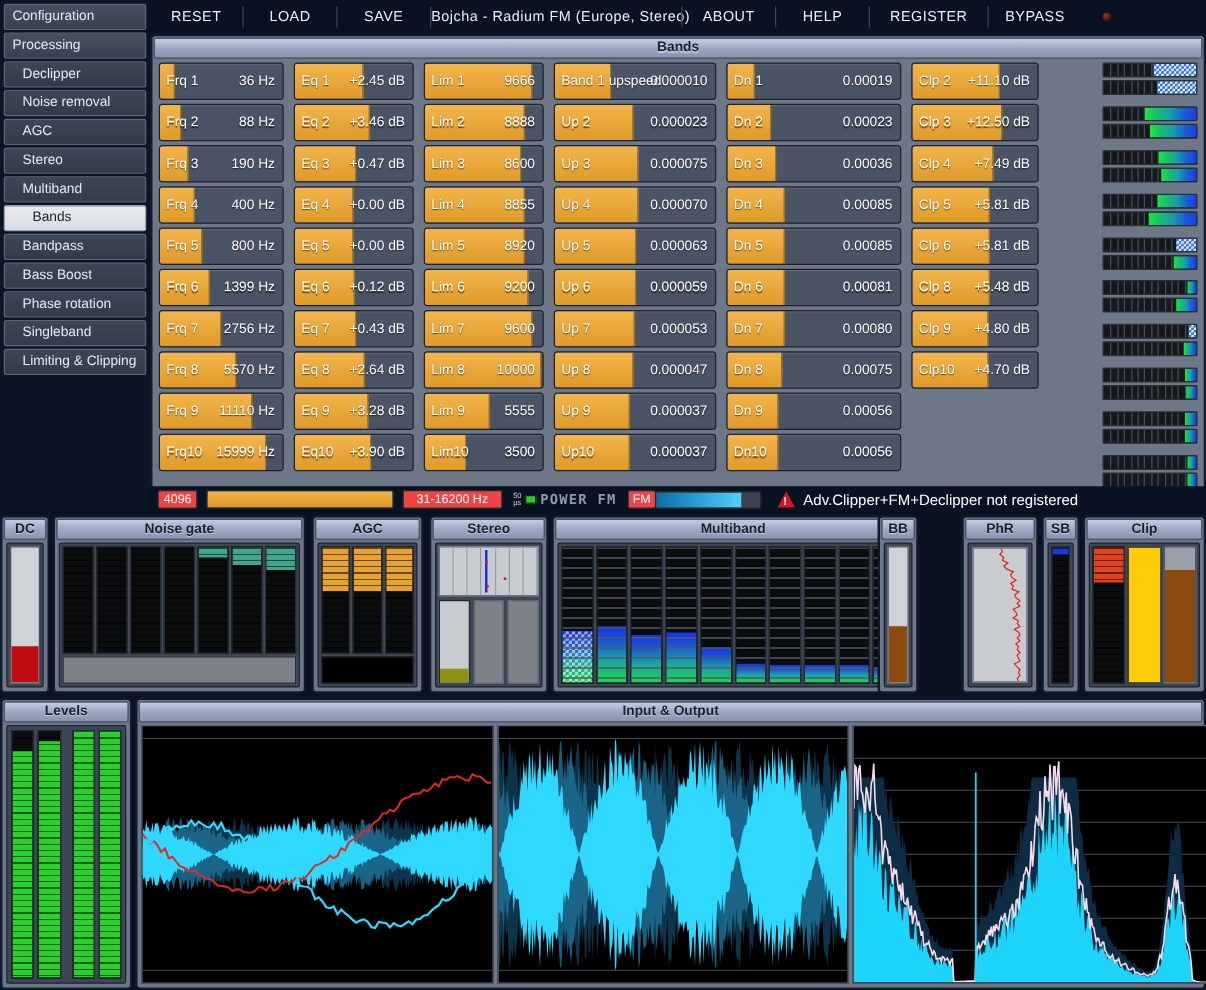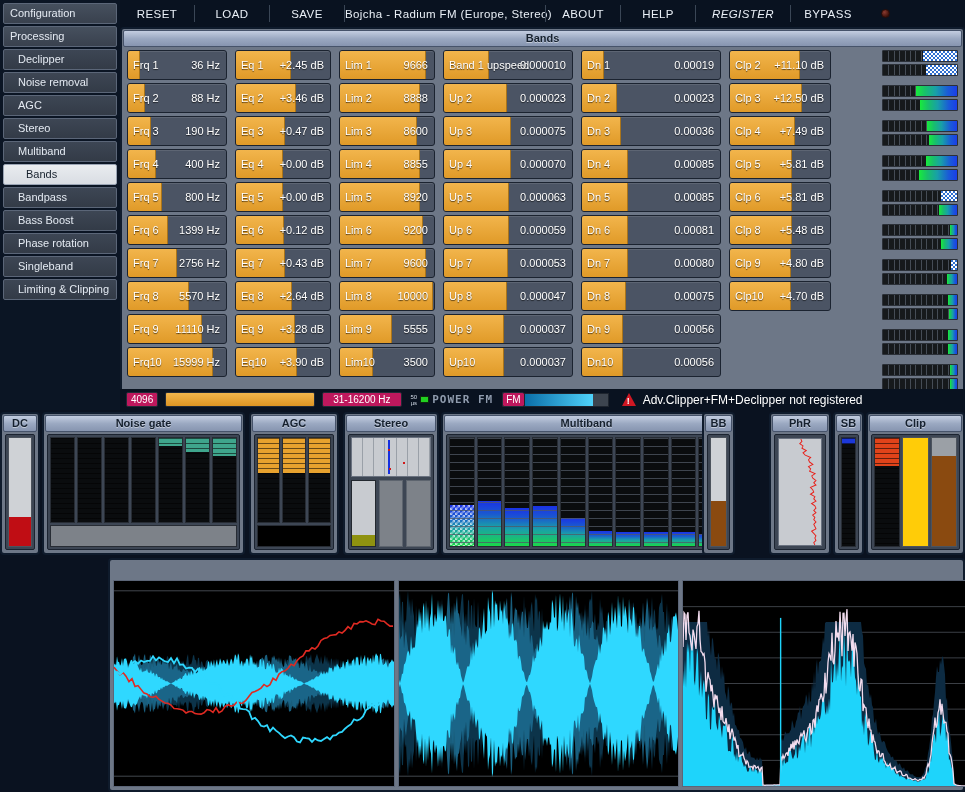--- a/index.html
+++ b/index.html
@@ -63,21 +63,21 @@
   .bmrow { position:relative; height:12px; background:#16191c; border:1px solid #2b3038; border-radius:1px; overflow:hidden; }
   .bmseg { position:absolute; top:0; bottom:0; width:1px; background:#6d7787; opacity:.55; }
   .bmfill { position:absolute; right:0; top:0; bottom:0; }
   .bmcheck { position:absolute; right:0; top:0; bottom:0;
     background-image:linear-gradient(45deg,#fff 25%,transparent 25%,transparent 75%,#fff 75%,#fff),
                      linear-gradient(45deg,#fff 25%,transparent 25%,transparent 75%,#fff 75%,#fff);
     background-size:4px 4px; background-position:0 0,2px 2px; background-color:#2f6fd0; }
 
   
   #statusbar { position:absolute; left:120px; top:389px; width:845px; height:21px; background:#091220; display:flex; align-items:center; padding-left:6px; gap:7px; }
-  .sbox { height:15px; background:#be185d; border:1px solid #222a36; border-radius:2px; display:flex; align-items:center; color:#fff; font-size:10px; }
+  .sbox { height:15px; background:#ef4444; border:1px solid #222a36; border-radius:2px; display:flex; align-items:center; color:#fff; font-size:10px; }
   .sbtrack { position:relative; width:150px; height:15px; background:#3b434f; border:1px solid #222a36; border-radius:2px; overflow:hidden; }
   .sbtrack .f { position:absolute; left:0; top:0; bottom:0; background:linear-gradient(#f2b54c,#dd9523); }
   .logo { display:flex; align-items:center; gap:3px; height:15px; padding:0 2px; }
   .logo-us { font-size:6px; line-height:6px; color:#cfd8e4; text-align:center; }
   .logo-grn { width:9px; height:7px; background:#21d021; border:1px solid #0d2d0d; }
   .logo-txt { font-family:"DejaVu Sans Mono", monospace; font-size:11px; font-weight:bold; color:#8f9bad; letter-spacing:1px; }
   .fmbar { position:relative; width:85px; height:14px; background:#3c444f; border:1px solid #1d242e; overflow:hidden; }
   .fmbar .f { position:absolute; left:0; top:0; bottom:0; background:linear-gradient(90deg,#0b6ea8,#4fd2fb); }
   .warn { color:#fff; font-size:12px; }
   .warn-ico { display:inline-block; width:0; height:0; border-left:7px solid transparent; border-right:7px solid transparent; border-bottom:13px solid #cf1723; position:relative; }
@@ -121,21 +121,21 @@
       <div class="tb-btn" style="width: 74px;">LOAD</div>
       <div class="tb-sep"></div>
       <div class="tb-btn" style="width: 74px;">SAVE</div>
       <div class="tb-sep"></div>
       <div class="tb-btn" style="width: 200px;">Bojcha - Radium FM (Europe, Stereo)</div>
       <div class="tb-sep"></div>
       <div class="tb-btn" style="width: 74px;">ABOUT</div>
       <div class="tb-sep"></div>
       <div class="tb-btn" style="width: 74px;">HELP</div>
       <div class="tb-sep"></div>
-      <div class="tb-btn" style="width: 94px; font-style: italic;">REGISTER</div>
+      <div class="tb-btn" style="width: 94px;">REGISTER</div>
       <div class="tb-sep"></div>
       <div class="tb-btn" style="width: 74px;">BYPASS</div>
       <div class="led" style="margin-left: 16px;"></div>
     </div>
 
   <div class="panel" id="bands">
     <div class="ptitle">Bands</div>
     <div id="bands-grid">
         <div class="bcol" style="width: 100px;">
           <div class="slider">
@@ -1001,22 +1001,44 @@
               </div>
               <div class="vbar" style="background: rgb(155, 160, 166); border: 1px solid rgb(76, 83, 93);">
                 <div class="vfill" style="height: 83%; background: rgb(138, 74, 16);"></div>
               </div>
             </div>
           </div>
         </div>
       </div>
     </div>
 
+  <div class="panel" id="levels" style="left:0;top:558px;width:106px;height:234px">
+    <div class="ptitle">Levels</div>
+    <div class="mbody" id="levelsBody" style="gap:3px;padding:3px">
+        <div class="vbar" style="margin-left: 0px;">
+          <div class="vfill" style="height: 92%; background: rgb(42, 209, 42);"></div>
+          <div class="ticks fine"></div>
+        </div>
+        <div class="vbar" style="margin-left: 0px;">
+          <div class="vfill" style="height: 96%; background: rgb(42, 209, 42);"></div>
+          <div class="ticks fine"></div>
+        </div>
+        <div class="vbar" style="margin-left: 6px;">
+          <div class="vfill" style="height: 100%; background: rgb(42, 209, 42);"></div>
+          <div class="ticks fine"></div>
+        </div>
+        <div class="vbar" style="margin-left: 0px;">
+          <div class="vfill" style="height: 100%; background: rgb(42, 209, 42);"></div>
+          <div class="ticks fine"></div>
+        </div>
+      </div>
+  </div>
 
   <div class="panel" id="scopes" style="left:108px;top:558px;width:857px;height:234px">
+    <div class="ptitle">Input &amp; Output</div>
     <div style="position:absolute;left:3px;right:3px;top:20px;bottom:3px;display:flex;gap:3px" id="scopeWrap">
         <div class="scope" style="width: 282px; flex: 0 0 282px;"><svg width="100%" height="100%" viewBox="0 0 280 209" preserveAspectRatio="none">
             <line x1="0" x2="280" y1="10" y2="10" stroke="rgba(150,160,175,.45)" stroke-width="1"></line>
             <line x1="0" x2="280" y1="104.5" y2="104.5" stroke="rgba(150,160,175,.45)" stroke-width="1"></line>
             <line x1="0" x2="280" y1="199" y2="199" stroke="rgba(150,160,175,.45)" stroke-width="1"></line>
             <path d="M0,104.5 L0,104.5 L1,104.0 L2,103.2 L3,103.0 L4,102.6 L5,101.6 L6,100.8 L7,99.5 L8,100.0 L9,100.9 L10,98.3 L11,98.1 L12,99.0 L13,95.7 L14,96.3 L15,95.5 L16,97.2 L17,96.0 L18,95.7 L19,94.7 L20,93.6 L21,96.0 L22,95.8 L23,89.9 L24,93.2 L25,93.6 L26,93.8 L27,93.5 L28,93.9 L29,85.3 L30,88.8 L31,89.2 L32,86.4 L33,88.9 L34,82.8 L35,85.0 L36,90.3 L37,89.0 L38,84.5 L39,87.3 L40,88.2 L41,79.0 L42,84.6 L43,79.9 L44,77.6 L45,83.3 L46,81.5 L47,80.9 L48,86.7 L49,77.6 L50,81.4 L51,83.4 L52,84.1 L53,76.7 L54,76.9 L55,80.8 L56,84.7 L57,76.4 L58,84.4 L59,82.1 L60,82.9 L61,82.4 L62,82.7 L63,80.4 L64,85.0 L65,76.7 L66,86.6 L67,81.5 L68,84.3 L69,81.4 L70,83.6 L71,85.3 L72,85.2 L73,77.8 L74,74.5 L75,86.9 L76,84.2 L77,85.5 L78,82.1 L79,76.2 L80,75.3 L81,81.0 L82,80.1 L83,86.9 L84,78.2 L85,78.5 L86,88.1 L87,82.7 L88,81.9 L89,85.6 L90,87.5 L91,87.8 L92,81.8 L93,80.7 L94,80.3 L95,88.9 L96,82.3 L97,85.0 L98,88.1 L99,82.5 L100,90.1 L101,86.9 L102,84.0 L103,88.6 L104,87.0 L105,92.3 L106,92.4 L107,86.7 L108,89.6 L109,87.7 L110,90.7 L111,94.3 L112,90.1 L113,93.2 L114,96.5 L115,95.5 L116,95.1 L117,94.7 L118,96.1 L119,97.9 L120,97.8 L121,96.7 L122,96.7 L123,99.6 L124,99.8 L125,98.4 L126,99.7 L127,101.2 L128,101.0 L129,102.3 L130,102.1 L131,103.3 L132,103.8 L133,104.3 L134,104.0 L135,103.4 L136,102.8 L137,102.4 L138,102.3 L139,100.7 L140,101.3 L141,100.4 L142,99.6 L143,98.6 L144,100.0 L145,98.5 L146,99.0 L147,94.8 L148,96.4 L149,98.1 L150,92.8 L151,94.4 L152,93.2 L153,96.3 L154,91.5 L155,95.5 L156,89.9 L157,92.0 L158,94.4 L159,89.1 L160,92.2 L161,94.0 L162,92.1 L163,89.1 L164,83.9 L165,89.9 L166,86.8 L167,87.8 L168,83.1 L169,89.5 L170,86.3 L171,86.9 L172,83.7 L173,80.2 L174,80.8 L175,86.6 L176,83.2 L177,85.7 L178,88.1 L179,78.2 L180,80.1 L181,81.6 L182,82.6 L183,77.5 L184,84.6 L185,83.7 L186,87.8 L187,82.6 L188,84.9 L189,81.5 L190,87.5 L191,86.5 L192,76.2 L193,77.2 L194,81.5 L195,77.6 L196,78.9 L197,74.5 L198,83.9 L199,82.2 L200,85.4 L201,79.9 L202,76.9 L203,74.2 L204,77.7 L205,80.6 L206,84.6 L207,76.4 L208,83.2 L209,85.1 L210,80.5 L211,75.3 L212,83.3 L213,77.0 L214,84.8 L215,79.8 L216,87.4 L217,78.8 L218,80.0 L219,87.6 L220,79.1 L221,88.8 L222,78.6 L223,85.9 L224,78.9 L225,87.6 L226,87.6 L227,80.3 L228,90.1 L229,87.8 L230,87.0 L231,81.9 L232,88.4 L233,88.7 L234,85.7 L235,85.0 L236,83.9 L237,90.3 L238,86.3 L239,93.0 L240,90.9 L241,91.1 L242,87.6 L243,89.1 L244,94.3 L245,94.6 L246,94.1 L247,95.5 L248,94.4 L249,97.0 L250,93.0 L251,96.1 L252,95.2 L253,95.1 L254,96.9 L255,99.2 L256,97.4 L257,98.1 L258,101.0 L259,99.6 L260,100.4 L261,100.5 L262,101.8 L263,102.7 L264,103.2 L265,103.8 L266,104.1 L267,104.3 L268,103.8 L269,103.3 L270,103.1 L271,102.6 L272,101.7 L273,101.3 L274,100.7 L275,100.6 L276,99.5 L277,97.2 L278,99.1 L279,98.6 L280,97.8 L280,111.2 L279,110.4 L278,109.9 L277,111.8 L276,109.5 L275,108.4 L274,108.3 L273,107.7 L272,107.3 L271,106.4 L270,105.9 L269,105.7 L268,105.2 L267,104.7 L266,104.9 L265,105.2 L264,105.8 L263,106.3 L262,107.2 L261,108.5 L260,108.6 L259,109.4 L258,108.0 L257,110.9 L256,111.6 L255,109.8 L254,112.1 L253,113.9 L252,113.8 L251,112.9 L250,116.0 L249,112.0 L248,114.6 L247,113.5 L246,114.9 L245,114.4 L244,114.7 L243,119.9 L242,121.4 L241,117.9 L240,118.1 L239,116.0 L238,122.7 L237,118.7 L236,125.1 L235,124.0 L234,123.3 L233,120.3 L232,120.6 L231,127.1 L230,122.0 L229,121.2 L228,118.9 L227,128.7 L226,121.4 L225,121.4 L224,130.1 L223,123.1 L222,130.4 L221,120.2 L220,129.9 L219,121.4 L218,129.0 L217,130.2 L216,121.6 L215,129.2 L214,124.2 L213,132.0 L212,125.7 L211,133.7 L210,128.5 L209,123.9 L208,125.8 L207,132.6 L206,124.4 L205,128.4 L204,131.3 L203,134.8 L202,132.1 L201,129.1 L200,123.6 L199,126.8 L198,125.1 L197,134.5 L196,130.1 L195,131.4 L194,127.5 L193,131.8 L192,132.8 L191,122.5 L190,121.5 L189,127.5 L188,124.1 L187,126.4 L186,121.2 L185,125.3 L184,124.4 L183,131.5 L182,126.4 L181,127.4 L180,128.9 L179,130.8 L178,120.9 L177,123.3 L176,125.8 L175,122.4 L174,128.2 L173,128.8 L172,125.3 L171,122.1 L170,122.7 L169,119.5 L168,125.9 L167,121.2 L166,122.2 L165,119.1 L164,125.1 L163,119.9 L162,116.9 L161,115.0 L160,116.8 L159,119.9 L158,114.6 L157,117.0 L156,119.1 L155,113.5 L154,117.5 L153,112.7 L152,115.8 L151,114.6 L150,116.2 L149,110.9 L148,112.6 L147,114.2 L146,110.0 L145,110.5 L144,109.0 L143,110.4 L142,109.4 L141,108.6 L140,107.7 L139,108.3 L138,106.7 L137,106.6 L136,106.2 L135,105.6 L134,105.0 L133,104.7 L132,105.2 L131,105.7 L130,106.9 L129,106.7 L128,108.0 L127,107.8 L126,109.3 L125,110.6 L124,109.2 L123,109.4 L122,112.3 L121,112.3 L120,111.2 L119,111.1 L118,112.9 L117,114.3 L116,113.9 L115,113.5 L114,112.5 L113,115.8 L112,118.9 L111,114.7 L110,118.3 L109,121.3 L108,119.4 L107,122.3 L106,116.6 L105,116.7 L104,122.0 L103,120.4 L102,125.0 L101,122.1 L100,118.9 L99,126.5 L98,120.9 L97,124.0 L96,126.7 L95,120.1 L94,128.7 L93,128.3 L92,127.2 L91,121.2 L90,121.5 L89,123.4 L88,127.1 L87,126.3 L86,120.9 L85,130.5 L84,130.8 L83,122.1 L82,128.9 L81,128.0 L80,133.7 L79,132.8 L78,126.9 L77,123.5 L76,124.8 L75,122.1 L74,134.5 L73,131.2 L72,123.8 L71,123.7 L70,125.4 L69,127.6 L68,124.7 L67,127.5 L66,122.4 L65,132.3 L64,124.0 L63,128.6 L62,126.3 L61,126.6 L60,126.1 L59,126.9 L58,124.6 L57,132.6 L56,124.3 L55,128.2 L54,132.1 L53,132.3 L52,124.9 L51,125.6 L50,127.6 L49,131.4 L48,122.3 L47,128.1 L46,127.5 L45,125.7 L44,131.4 L43,129.1 L42,124.4 L41,130.0 L40,120.8 L39,121.7 L38,124.5 L37,120.0 L36,118.7 L35,124.0 L34,126.2 L33,120.1 L32,122.6 L31,119.8 L30,120.2 L29,123.7 L28,115.1 L27,115.5 L26,115.2 L25,115.4 L24,115.8 L23,119.1 L22,113.2 L21,113.0 L20,115.4 L19,114.3 L18,113.3 L17,113.0 L16,111.8 L15,113.5 L14,112.7 L13,113.3 L12,110.0 L11,110.9 L10,110.7 L9,108.1 L8,109.0 L7,109.5 L6,108.2 L5,107.4 L4,106.4 L3,106.0 L2,105.8 L1,105.0 L0,104.5 Z" fill="#0e3d57" opacity="0.85"></path>
             <path d="M0,104.5 L0,88.4 L1,82.3 L2,88.9 L3,85.6 L4,88.0 L5,83.7 L6,86.9 L7,89.2 L8,82.5 L9,86.0 L10,79.8 L11,86.0 L12,83.4 L13,83.2 L14,86.9 L15,83.5 L16,87.4 L17,83.7 L18,87.1 L19,77.6 L20,76.5 L21,73.9 L22,83.4 L23,84.9 L24,80.2 L25,75.2 L26,81.8 L27,85.1 L28,86.0 L29,83.7 L30,76.5 L31,74.5 L32,83.3 L33,79.1 L34,83.0 L35,84.1 L36,75.3 L37,77.0 L38,85.0 L39,75.3 L40,78.1 L41,78.5 L42,86.7 L43,85.8 L44,78.1 L45,84.8 L46,81.0 L47,86.0 L48,84.4 L49,78.6 L50,84.6 L51,82.5 L52,84.8 L53,83.8 L54,82.3 L55,90.2 L56,85.9 L57,81.9 L58,89.2 L59,90.8 L60,87.2 L61,87.4 L62,86.5 L63,84.3 L64,91.7 L65,89.4 L66,91.7 L67,92.5 L68,92.9 L69,89.7 L70,89.9 L71,91.5 L72,91.4 L73,90.3 L74,91.5 L75,95.2 L76,92.0 L77,93.3 L78,94.9 L79,97.5 L80,97.3 L81,98.7 L82,96.4 L83,96.8 L84,98.8 L85,99.9 L86,100.0 L87,99.1 L88,100.3 L89,101.3 L90,102.3 L91,102.0 L92,103.0 L93,103.3 L94,103.7 L95,104.4 L96,104.0 L97,103.2 L98,103.3 L99,102.4 L100,101.9 L101,101.4 L102,101.1 L103,99.1 L104,100.3 L105,100.4 L106,98.9 L107,98.0 L108,97.5 L109,95.2 L110,97.1 L111,96.8 L112,95.0 L113,93.8 L114,95.6 L115,91.2 L116,91.1 L117,89.4 L118,94.6 L119,90.9 L120,94.6 L121,87.8 L122,86.2 L123,93.6 L124,92.3 L125,85.0 L126,85.0 L127,83.9 L128,91.4 L129,88.3 L130,90.3 L131,85.8 L132,82.8 L133,80.2 L134,80.1 L135,90.5 L136,88.6 L137,84.6 L138,89.1 L139,86.6 L140,88.8 L141,87.9 L142,86.0 L143,81.1 L144,87.2 L145,81.4 L146,79.7 L147,79.7 L148,78.0 L149,78.6 L150,82.7 L151,76.5 L152,75.3 L153,75.5 L154,82.3 L155,80.7 L156,82.0 L157,86.0 L158,76.8 L159,79.0 L160,75.7 L161,78.7 L162,81.4 L163,78.4 L164,83.1 L165,77.6 L166,84.6 L167,78.5 L168,84.4 L169,87.4 L170,87.4 L171,78.7 L172,84.2 L173,85.2 L174,86.8 L175,75.7 L176,76.3 L177,76.4 L178,81.1 L179,81.3 L180,80.5 L181,79.2 L182,78.9 L183,85.2 L184,80.9 L185,88.4 L186,88.8 L187,79.9 L188,84.8 L189,84.6 L190,83.4 L191,89.6 L192,81.3 L193,84.8 L194,90.5 L195,92.1 L196,84.9 L197,92.0 L198,93.0 L199,91.3 L200,89.5 L201,91.4 L202,91.8 L203,91.5 L204,95.1 L205,92.0 L206,93.6 L207,90.9 L208,92.7 L209,94.9 L210,95.7 L211,93.8 L212,93.4 L213,96.2 L214,94.4 L215,95.5 L216,97.1 L217,96.2 L218,99.3 L219,97.8 L220,100.1 L221,99.5 L222,100.5 L223,100.6 L224,102.5 L225,102.0 L226,103.2 L227,103.7 L228,104.2 L229,104.2 L230,103.7 L231,102.8 L232,101.9 L233,102.3 L234,101.1 L235,100.8 L236,99.9 L237,98.7 L238,98.0 L239,99.2 L240,96.2 L241,98.8 L242,98.9 L243,94.8 L244,97.8 L245,97.5 L246,94.1 L247,94.9 L248,93.3 L249,93.3 L250,91.7 L251,93.0 L252,89.2 L253,89.8 L254,88.1 L255,94.3 L256,87.4 L257,85.2 L258,85.3 L259,86.1 L260,92.4 L261,92.1 L262,90.3 L263,83.4 L264,84.6 L265,90.3 L266,81.4 L267,80.6 L268,80.4 L269,79.6 L270,78.8 L271,86.4 L272,87.6 L273,81.6 L274,79.3 L275,84.7 L276,87.2 L277,85.8 L278,79.7 L279,83.9 L280,84.9 L280,124.1 L279,125.1 L278,129.3 L277,123.2 L276,121.8 L275,124.3 L274,129.7 L273,127.4 L272,121.4 L271,122.6 L270,130.2 L269,129.4 L268,128.6 L267,128.4 L266,127.6 L265,118.7 L264,124.4 L263,125.6 L262,118.7 L261,116.9 L260,116.6 L259,122.9 L258,123.7 L257,123.8 L256,121.6 L255,114.7 L254,120.9 L253,119.2 L252,119.8 L251,116.0 L250,117.3 L249,115.7 L248,115.7 L247,114.1 L246,114.9 L245,111.5 L244,111.2 L243,114.2 L242,110.1 L241,110.2 L240,112.8 L239,109.8 L238,111.0 L237,110.3 L236,109.1 L235,108.2 L234,107.9 L233,106.7 L232,107.1 L231,106.2 L230,105.3 L229,104.8 L228,104.8 L227,105.3 L226,105.8 L225,107.0 L224,106.5 L223,108.4 L222,108.5 L221,109.5 L220,108.9 L219,111.2 L218,109.7 L217,112.8 L216,111.9 L215,113.5 L214,114.6 L213,112.8 L212,115.6 L211,115.2 L210,113.3 L209,114.1 L208,116.3 L207,118.1 L206,115.4 L205,117.0 L204,113.9 L203,117.5 L202,117.2 L201,117.6 L200,119.5 L199,117.7 L198,116.0 L197,117.0 L196,124.1 L195,116.9 L194,118.5 L193,124.2 L192,127.7 L191,119.4 L190,125.6 L189,124.4 L188,124.2 L187,129.1 L186,120.2 L185,120.6 L184,128.1 L183,123.8 L182,130.1 L181,129.8 L180,128.5 L179,127.7 L178,127.9 L177,132.6 L176,132.7 L175,133.3 L174,122.2 L173,123.8 L172,124.8 L171,130.3 L170,121.6 L169,121.6 L168,124.6 L167,130.5 L166,124.4 L165,131.4 L164,125.9 L163,130.6 L162,127.6 L161,130.3 L160,133.3 L159,130.0 L158,132.2 L157,123.0 L156,127.0 L155,128.3 L154,126.7 L153,133.5 L152,133.7 L151,132.5 L150,126.3 L149,130.4 L148,131.0 L147,129.3 L146,129.3 L145,127.6 L144,121.8 L143,127.9 L142,123.0 L141,121.1 L140,120.2 L139,122.4 L138,119.9 L137,124.4 L136,120.4 L135,118.5 L134,128.9 L133,128.8 L132,126.2 L131,123.2 L130,118.7 L129,120.7 L128,117.6 L127,125.1 L126,124.0 L125,124.0 L124,116.7 L123,115.4 L122,122.8 L121,121.2 L120,114.4 L119,118.1 L118,114.4 L117,119.6 L116,117.9 L115,117.8 L114,113.4 L113,115.2 L112,114.0 L111,112.2 L110,111.9 L109,113.8 L108,111.5 L107,111.0 L106,110.1 L105,108.6 L104,108.7 L103,109.9 L102,107.9 L101,107.6 L100,107.1 L99,106.6 L98,105.7 L97,105.8 L96,105.0 L95,104.6 L94,105.3 L93,105.7 L92,106.0 L91,107.0 L90,106.7 L89,107.7 L88,108.7 L87,109.9 L86,109.0 L85,109.1 L84,110.2 L83,112.2 L82,112.6 L81,110.3 L80,111.7 L79,111.5 L78,114.1 L77,115.7 L76,117.0 L75,113.8 L74,117.5 L73,118.7 L72,117.6 L71,117.5 L70,119.1 L69,119.3 L68,116.1 L67,116.5 L66,117.3 L65,119.6 L64,117.3 L63,124.7 L62,122.5 L61,121.6 L60,121.8 L59,118.2 L58,119.8 L57,127.1 L56,123.1 L55,118.8 L54,126.7 L53,125.2 L52,124.2 L51,126.5 L50,124.4 L49,130.4 L48,124.6 L47,123.0 L46,128.0 L45,124.2 L44,130.9 L43,123.2 L42,122.3 L41,130.5 L40,130.9 L39,133.7 L38,124.0 L37,132.0 L36,133.7 L35,124.9 L34,126.0 L33,129.9 L32,125.7 L31,134.5 L30,132.5 L29,125.3 L28,123.0 L27,123.9 L26,127.2 L25,133.8 L24,128.8 L23,124.1 L22,125.6 L21,135.1 L20,132.5 L19,131.4 L18,121.9 L17,125.3 L16,121.6 L15,125.5 L14,122.1 L13,125.8 L12,125.6 L11,123.0 L10,129.2 L9,123.0 L8,126.5 L7,119.8 L6,122.1 L5,125.3 L4,121.0 L3,123.4 L2,120.1 L1,126.7 L0,120.6 Z" fill="#1d6f93" opacity="0.85"></path>
             <path d="M0,104.5 L0,85.3 L1,84.4 L2,86.1 L3,76.6 L4,82.7 L5,82.3 L6,86.4 L7,84.7 L8,78.5 L9,86.9 L10,79.3 L11,79.3 L12,78.7 L13,81.8 L14,88.6 L15,85.7 L16,82.5 L17,80.3 L18,80.5 L19,83.6 L20,84.3 L21,82.0 L22,82.6 L23,84.1 L24,87.1 L25,89.4 L26,91.6 L27,88.3 L28,93.4 L29,92.0 L30,92.4 L31,91.3 L32,91.7 L33,89.1 L34,93.1 L35,93.6 L36,93.5 L37,90.4 L38,95.1 L39,93.5 L40,93.7 L41,97.6 L42,94.2 L43,95.0 L44,98.1 L45,97.9 L46,98.0 L47,100.5 L48,98.4 L49,101.2 L50,100.4 L51,101.6 L52,102.4 L53,102.0 L54,102.8 L55,103.6 L56,104.0 L57,104.5 L58,104.0 L59,103.2 L60,102.9 L61,101.6 L62,101.0 L63,101.9 L64,99.7 L65,100.2 L66,98.4 L67,99.9 L68,99.8 L69,96.8 L70,96.5 L71,94.3 L72,93.8 L73,97.2 L74,95.6 L75,91.8 L76,96.8 L77,90.9 L78,92.8 L79,95.8 L80,89.0 L81,91.9 L82,94.3 L83,93.5 L84,92.5 L85,88.0 L86,88.0 L87,90.6 L88,87.0 L89,92.3 L90,87.4 L91,91.3 L92,89.5 L93,89.3 L94,82.4 L95,81.9 L96,87.9 L97,80.9 L98,84.1 L99,87.0 L100,79.8 L101,88.7 L102,83.1 L103,79.7 L104,86.3 L105,83.9 L106,78.8 L107,81.6 L108,85.2 L109,80.8 L110,80.9 L111,83.4 L112,84.9 L113,79.0 L114,82.3 L115,86.7 L116,82.8 L117,78.9 L118,80.6 L119,85.1 L120,80.3 L121,74.8 L122,76.2 L123,81.1 L124,73.6 L125,76.0 L126,87.1 L127,82.5 L128,81.1 L129,87.4 L130,82.4 L131,85.2 L132,80.1 L133,78.7 L134,80.4 L135,87.1 L136,74.7 L137,79.0 L138,75.9 L139,85.3 L140,82.0 L141,86.1 L142,83.4 L143,88.4 L144,87.8 L145,87.6 L146,80.3 L147,79.5 L148,88.1 L149,79.3 L150,82.1 L151,89.7 L152,89.9 L153,83.8 L154,83.4 L155,87.6 L156,85.2 L157,84.5 L158,90.2 L159,84.1 L160,85.5 L161,91.3 L162,93.7 L163,93.0 L164,93.4 L165,88.3 L166,91.7 L167,88.4 L168,89.5 L169,90.4 L170,96.5 L171,93.3 L172,95.9 L173,96.1 L174,96.5 L175,97.9 L176,94.4 L177,99.2 L178,97.7 L179,98.0 L180,100.2 L181,100.7 L182,99.5 L183,101.1 L184,101.6 L185,101.9 L186,102.3 L187,102.1 L188,102.9 L189,103.7 L190,104.4 L191,104.0 L192,103.3 L193,103.3 L194,102.6 L195,102.0 L196,101.5 L197,101.3 L198,99.6 L199,100.8 L200,100.0 L201,98.6 L202,97.5 L203,96.8 L204,98.0 L205,96.8 L206,95.6 L207,92.8 L208,94.2 L209,95.3 L210,91.5 L211,95.2 L212,93.8 L213,91.9 L214,94.6 L215,87.5 L216,89.2 L217,88.1 L218,89.1 L219,93.0 L220,88.7 L221,85.9 L222,88.4 L223,84.2 L224,86.2 L225,87.8 L226,90.1 L227,87.3 L228,88.3 L229,81.0 L230,85.5 L231,90.0 L232,82.6 L233,82.7 L234,79.3 L235,87.4 L236,82.9 L237,87.0 L238,81.2 L239,80.7 L240,78.8 L241,86.7 L242,77.1 L243,78.4 L244,77.1 L245,86.4 L246,84.6 L247,75.4 L248,85.1 L249,80.4 L250,78.5 L251,75.2 L252,87.3 L253,79.6 L254,77.3 L255,82.0 L256,79.6 L257,78.5 L258,84.5 L259,74.9 L260,83.1 L261,76.6 L262,73.6 L263,75.5 L264,76.7 L265,86.0 L266,74.2 L267,74.8 L268,82.2 L269,85.9 L270,84.9 L271,84.0 L272,79.5 L273,85.6 L274,88.5 L275,84.7 L276,83.1 L277,82.0 L278,79.7 L279,82.4 L280,81.8 L280,127.2 L279,126.6 L278,129.3 L277,127.0 L276,125.9 L275,124.3 L274,120.5 L273,123.4 L272,129.5 L271,125.0 L270,124.1 L269,123.1 L268,126.8 L267,134.2 L266,134.8 L265,123.0 L264,132.3 L263,133.5 L262,135.4 L261,132.4 L260,125.9 L259,134.1 L258,124.5 L257,130.5 L256,129.4 L255,127.0 L254,131.7 L253,129.4 L252,121.7 L251,133.8 L250,130.5 L249,128.6 L248,123.9 L247,133.6 L246,124.4 L245,122.6 L244,131.9 L243,130.6 L242,131.9 L241,122.3 L240,130.2 L239,128.3 L238,127.8 L237,122.0 L236,126.1 L235,121.6 L234,129.7 L233,126.3 L232,126.4 L231,119.0 L230,123.5 L229,128.0 L228,120.7 L227,121.7 L226,118.9 L225,121.2 L224,122.8 L223,124.8 L222,120.6 L221,123.1 L220,120.3 L219,116.0 L218,119.9 L217,120.9 L216,119.8 L215,121.5 L214,114.4 L213,117.1 L212,115.2 L211,113.8 L210,117.5 L209,113.7 L208,114.8 L207,116.2 L206,113.4 L205,112.2 L204,111.0 L203,112.2 L202,111.5 L201,110.4 L200,109.0 L199,108.2 L198,109.4 L197,107.7 L196,107.5 L195,107.0 L194,106.4 L193,105.7 L192,105.7 L191,105.0 L190,104.6 L189,105.3 L188,106.1 L187,106.9 L186,106.7 L185,107.1 L184,107.4 L183,107.9 L182,109.5 L181,108.3 L180,108.8 L179,111.0 L178,111.3 L177,109.8 L176,114.6 L175,111.1 L174,112.5 L173,112.9 L172,113.1 L171,115.7 L170,112.5 L169,118.6 L168,119.5 L167,120.6 L166,117.3 L165,120.7 L164,115.6 L163,116.0 L162,115.3 L161,117.7 L160,123.5 L159,124.9 L158,118.8 L157,124.5 L156,123.8 L155,121.4 L154,125.6 L153,125.2 L152,119.1 L151,119.3 L150,126.9 L149,129.7 L148,120.9 L147,129.5 L146,128.7 L145,121.4 L144,121.2 L143,120.6 L142,125.6 L141,122.9 L140,127.0 L139,123.7 L138,133.1 L137,130.0 L136,134.3 L135,121.9 L134,128.6 L133,130.3 L132,128.9 L131,123.8 L130,126.6 L129,121.6 L128,127.9 L127,126.5 L126,121.9 L125,133.0 L124,135.4 L123,127.9 L122,132.8 L121,134.2 L120,128.7 L119,123.9 L118,128.4 L117,130.1 L116,126.2 L115,122.3 L114,126.7 L113,130.0 L112,124.1 L111,125.6 L110,128.1 L109,128.2 L108,123.8 L107,127.4 L106,130.2 L105,125.1 L104,122.7 L103,129.3 L102,125.9 L101,120.3 L100,129.2 L99,122.0 L98,124.9 L97,128.1 L96,121.1 L95,127.1 L94,126.6 L93,119.7 L92,119.5 L91,117.7 L90,121.6 L89,116.7 L88,122.0 L87,118.4 L86,121.0 L85,121.0 L84,116.5 L83,115.5 L82,114.7 L81,117.1 L80,120.0 L79,113.2 L78,116.2 L77,118.1 L76,112.2 L75,117.2 L74,113.4 L73,111.8 L72,115.2 L71,114.7 L70,112.5 L69,112.2 L68,109.2 L67,109.1 L66,110.6 L65,108.8 L64,109.3 L63,107.1 L62,108.0 L61,107.4 L60,106.1 L59,105.8 L58,105.0 L57,104.5 L56,105.0 L55,105.4 L54,106.2 L53,107.0 L52,106.6 L51,107.4 L50,108.6 L49,107.8 L48,110.6 L47,108.5 L46,111.0 L45,111.1 L44,110.9 L43,114.0 L42,114.8 L41,111.4 L40,115.3 L39,115.5 L38,113.9 L37,118.6 L36,115.5 L35,115.4 L34,115.9 L33,119.9 L32,117.3 L31,117.7 L30,116.6 L29,117.0 L28,115.6 L27,120.7 L26,117.4 L25,119.6 L24,121.9 L23,124.9 L22,126.4 L21,127.0 L20,124.7 L19,125.4 L18,128.5 L17,128.7 L16,126.5 L15,123.3 L14,120.4 L13,127.2 L12,130.3 L11,129.7 L10,129.7 L9,122.1 L8,130.5 L7,124.3 L6,122.6 L5,126.7 L4,126.3 L3,132.4 L2,122.9 L1,124.6 L0,123.7 Z" fill="#2fd8ff" opacity="1"></path>
             <path d="M0,87.78 L0,88.0 L3,91.8 L6,95.6 L9,93.4 L12,97.1 L15,102.6 L18,99.6 L21,107.6 L24,106.6 L27,110.5 L30,114.3 L33,115.2 L36,118.0 L39,118.5 L42,117.4 L45,120.8 L48,122.4 L51,124.3 L54,124.6 L57,126.5 L60,129.9 L63,130.2 L66,130.7 L69,131.6 L72,134.5 L75,133.0 L78,133.1 L81,135.2 L84,135.6 L87,135.7 L90,134.3 L93,131.1 L96,131.7 L99,133.9 L102,129.3 L105,134.2 L108,132.5 L111,128.1 L114,126.1 L117,127.5 L120,126.7 L123,123.1 L126,124.7 L129,124.4 L132,121.5 L135,117.6 L138,113.6 L141,112.7 L144,111.1 L147,109.2 L150,105.5 L153,107.7 L156,105.7 L159,99.2 L162,101.3 L165,94.9 L168,92.4 L171,91.6 L174,89.0 L177,84.8 L180,86.4 L183,81.2 L186,78.0 L189,76.3 L192,71.1 L195,71.2 L198,68.1 L201,69.4 L204,66.2 L207,60.6 L210,58.6 L213,57.9 L216,55.5 L219,55.0 L222,54.7 L225,51.8 L228,53.0 L231,50.3 L234,46.6 L237,49.0 L240,43.2 L243,43.8 L246,41.4 L249,41.7 L252,40.6 L255,42.0 L258,43.8 L261,44.5 L264,39.1 L267,40.8 L270,41.0 L273,43.7 L276,46.0 L279,46.0" stroke="#e02a22" stroke-width="1.6" fill="none"></path>
             <path d="M0,121.21999999999998 L0,97.8 L3,92.7 L6,95.1 L9,92.1 L12,90.0 L15,90.1 L18,83.6 L21,81.7 L24,84.3 L27,81.1 L30,82.6 L33,81.5 L36,81.5 L39,76.8 L42,81.0 L45,77.9 L48,80.1 L51,82.0 L54,82.6 L57,78.7 L60,83.9 L63,78.9 L66,85.5 L69,85.1 L72,89.2 L75,88.4 L78,88.6 L81,92.9 L84,89.5 L87,93.9 L90,96.6 L93,102.5 L96,104.3 L99,104.1 L102,104.5 L105,106.9 L108,114.3 L111,117.4 L114,115.0 L117,116.1 L120,122.9 L123,121.1 L126,130.1 L129,130.7 L132,130.9 L135,133.1 L138,141.0 L141,139.5 L144,142.8 L147,147.6 L150,148.4 L153,147.0 L156,153.2 L159,149.5 L162,152.5 L165,154.8 L168,157.8 L171,160.2 L174,158.5 L177,157.5 L180,159.3 L183,163.7 L186,164.6 L189,159.6 L192,160.2 L195,160.7 L198,164.0 L201,160.7 L204,162.5 L207,163.1 L210,161.1 L213,159.2 L216,161.5 L219,157.6 L222,157.1 L225,154.5 L228,153.9 L231,150.6 L234,148.0 L237,146.0 L240,141.0 L243,142.3 L246,141.0 L249,138.1 L252,131.6 L255,129.5 L258,126.1 L261,129.0 L264,126.6 L267,123.8 L270,121.1 L273,119.0 L276,113.8 L279,107.5" stroke="#2fd8ff" stroke-width="1.8" fill="none"></path>

